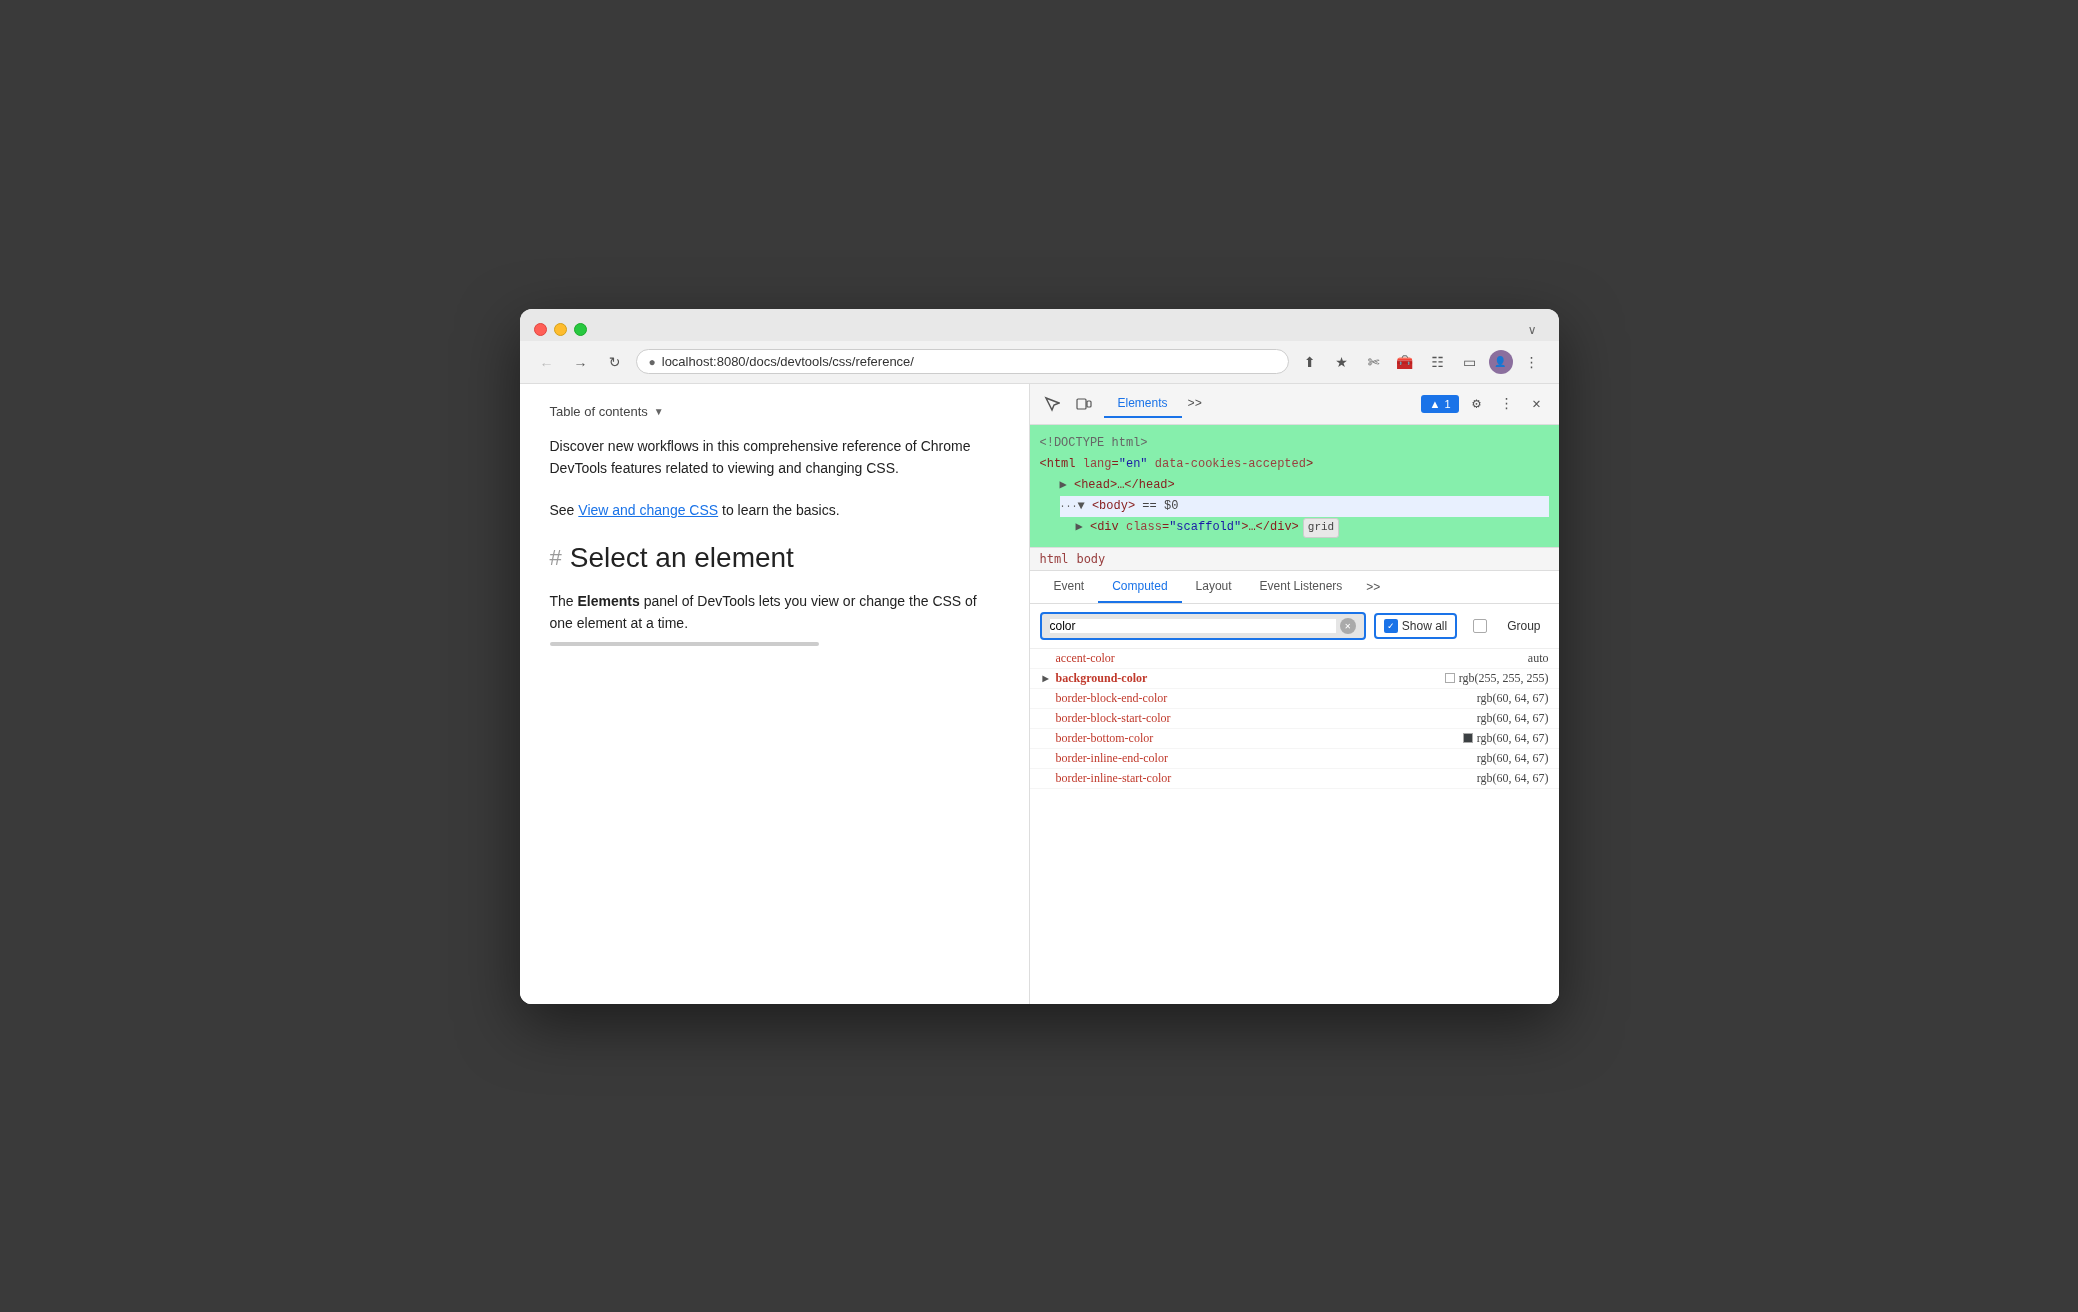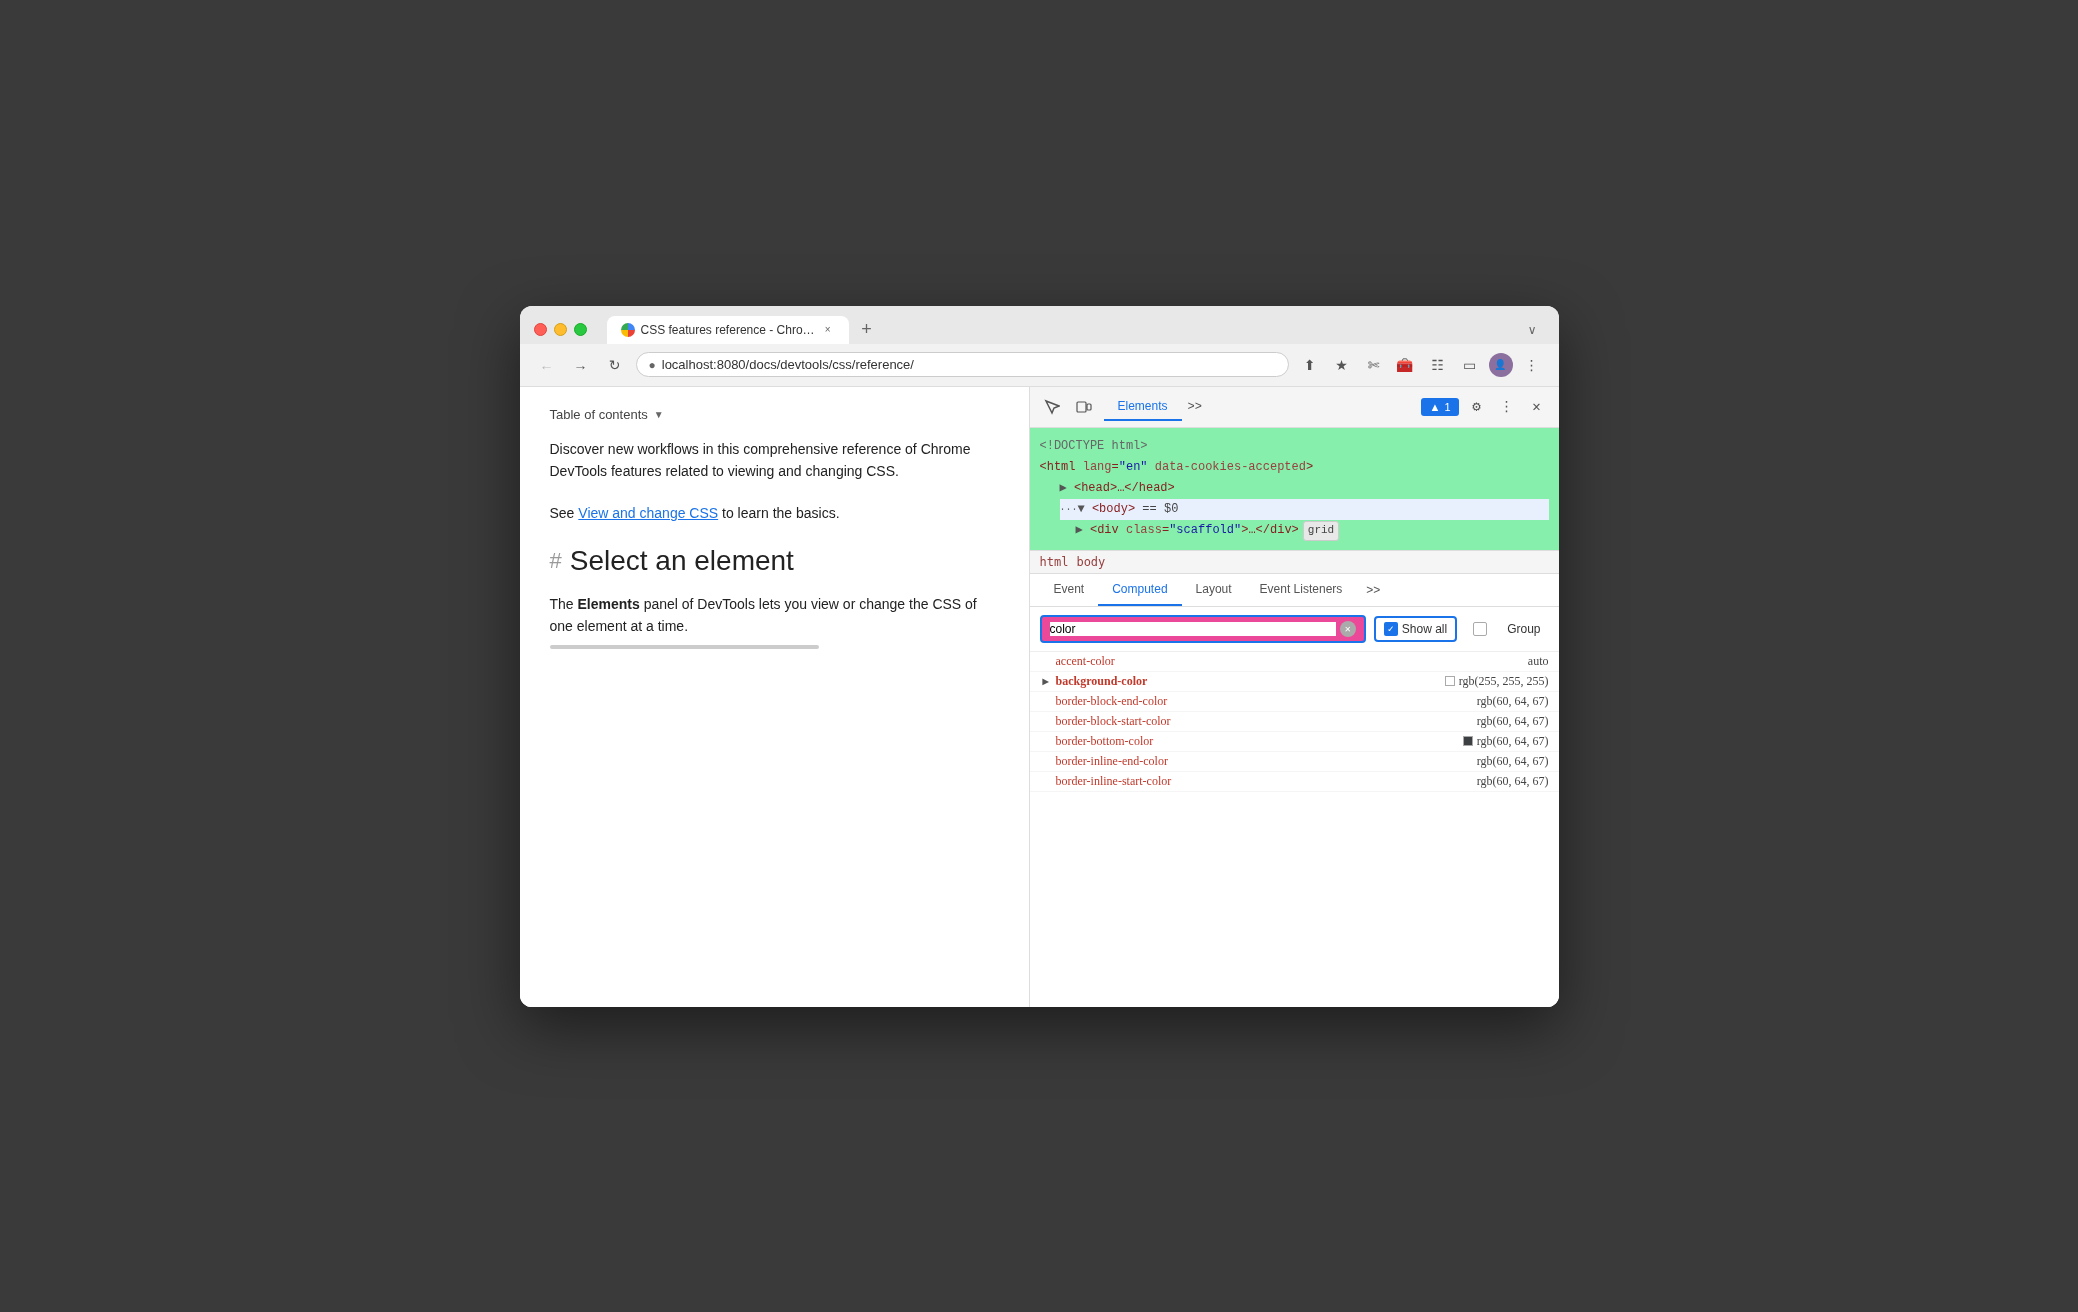--- a/index.html
+++ b/index.html
@@ -425,21 +425,21 @@
       background: white;
       border-bottom: 1px solid #eee;
     }
 
     .filter-input-wrapper {
       flex: 1;
       display: flex;
       align-items: center;
       border: 2px solid #1a73e8;
       border-radius: 4px;
-      background: #ec4899;
+      background: #e5e5e5;
       padding: 4px 8px;
       gap: 4px;
     }
 
     .filter-input {
       flex: 1;
       border: none;
       outline: none;
       font-size: 12px;
       font-family: -apple-system, sans-serif;
@@ -574,28 +574,20 @@
 </head>
 <body>
 
 <div class="browser-window">
 
   <div class="title-bar">
     <div class="traffic-lights">
       <div class="traffic-light tl-red"></div>
       <div class="traffic-light tl-yellow"></div>
       <div class="traffic-light tl-green"></div>
-    </div>
-    <div class="tabs-bar">
-      <div class="tab">
-        <div class="tab-favicon"></div>
-        <span class="tab-title">CSS features reference - Chro…</span>
-        <div class="tab-close">×</div>
-      </div>
-      <div class="new-tab-btn">+</div>
     </div>
     <div class="tab-menu-btn">∨</div>
   </div>
 
   <div class="toolbar">
     <div class="nav-btn disabled">
       <span>←</span>
     </div>
     <div class="nav-btn">
       <span>→</span>

